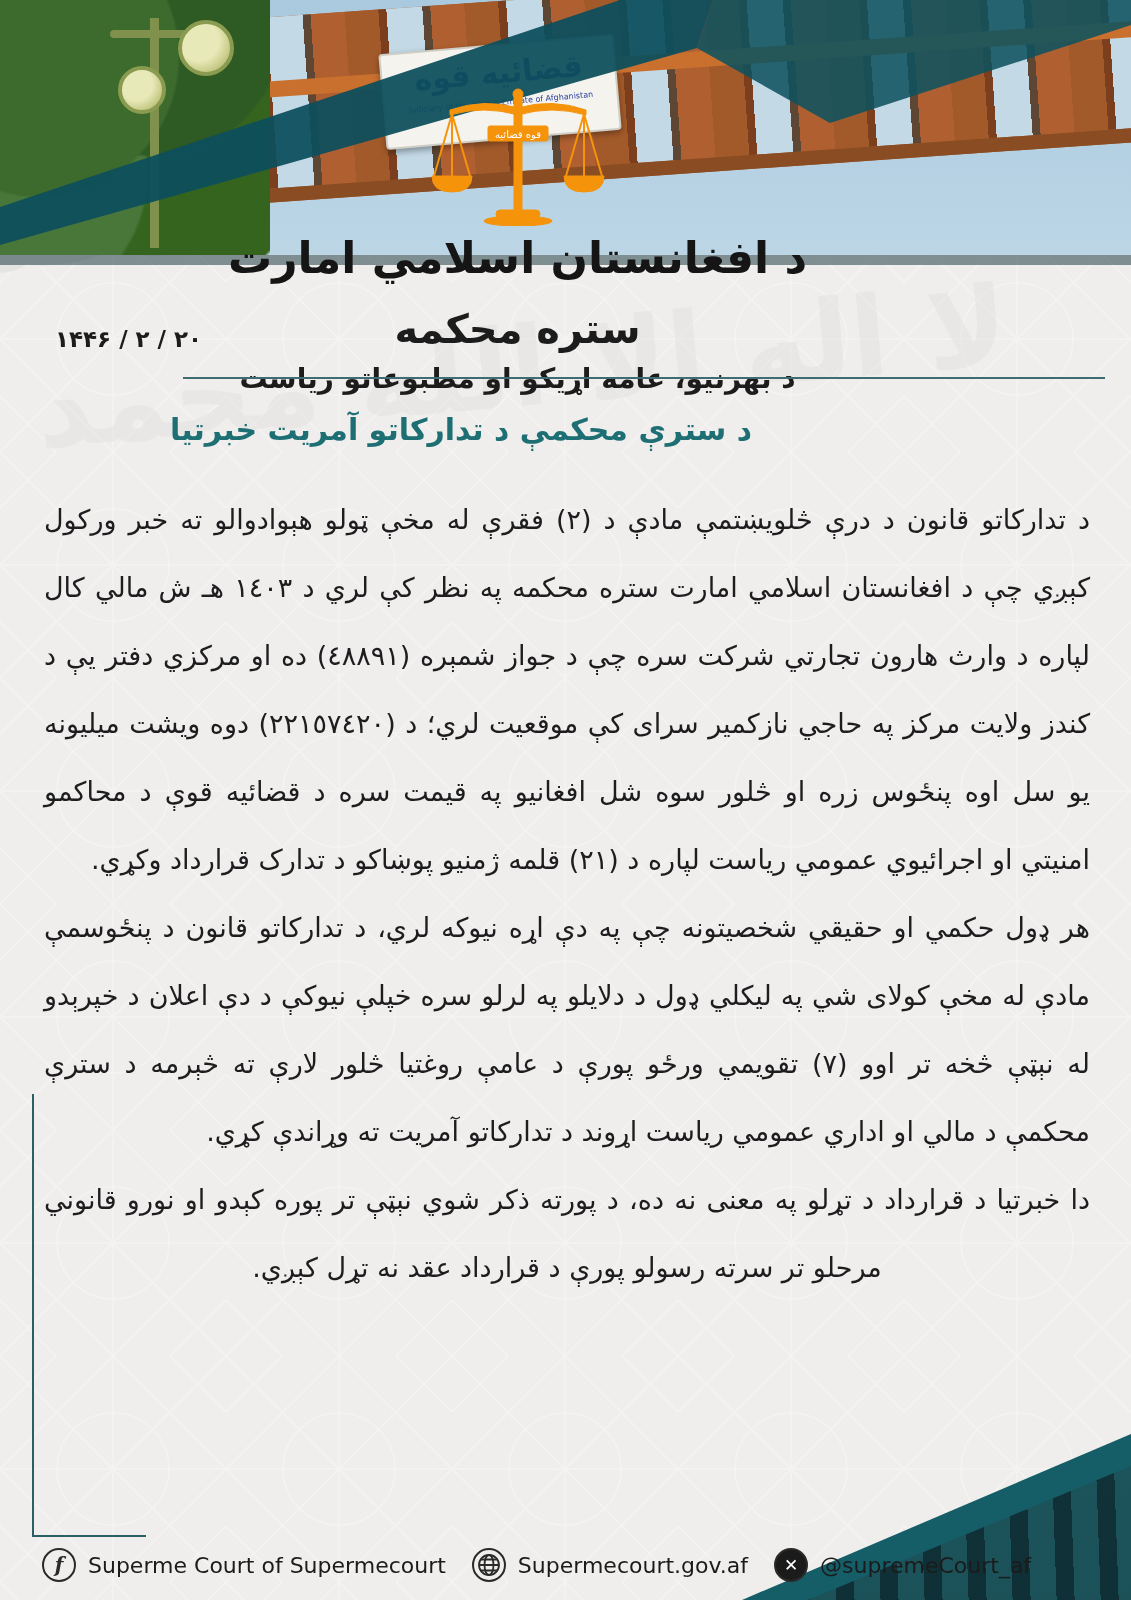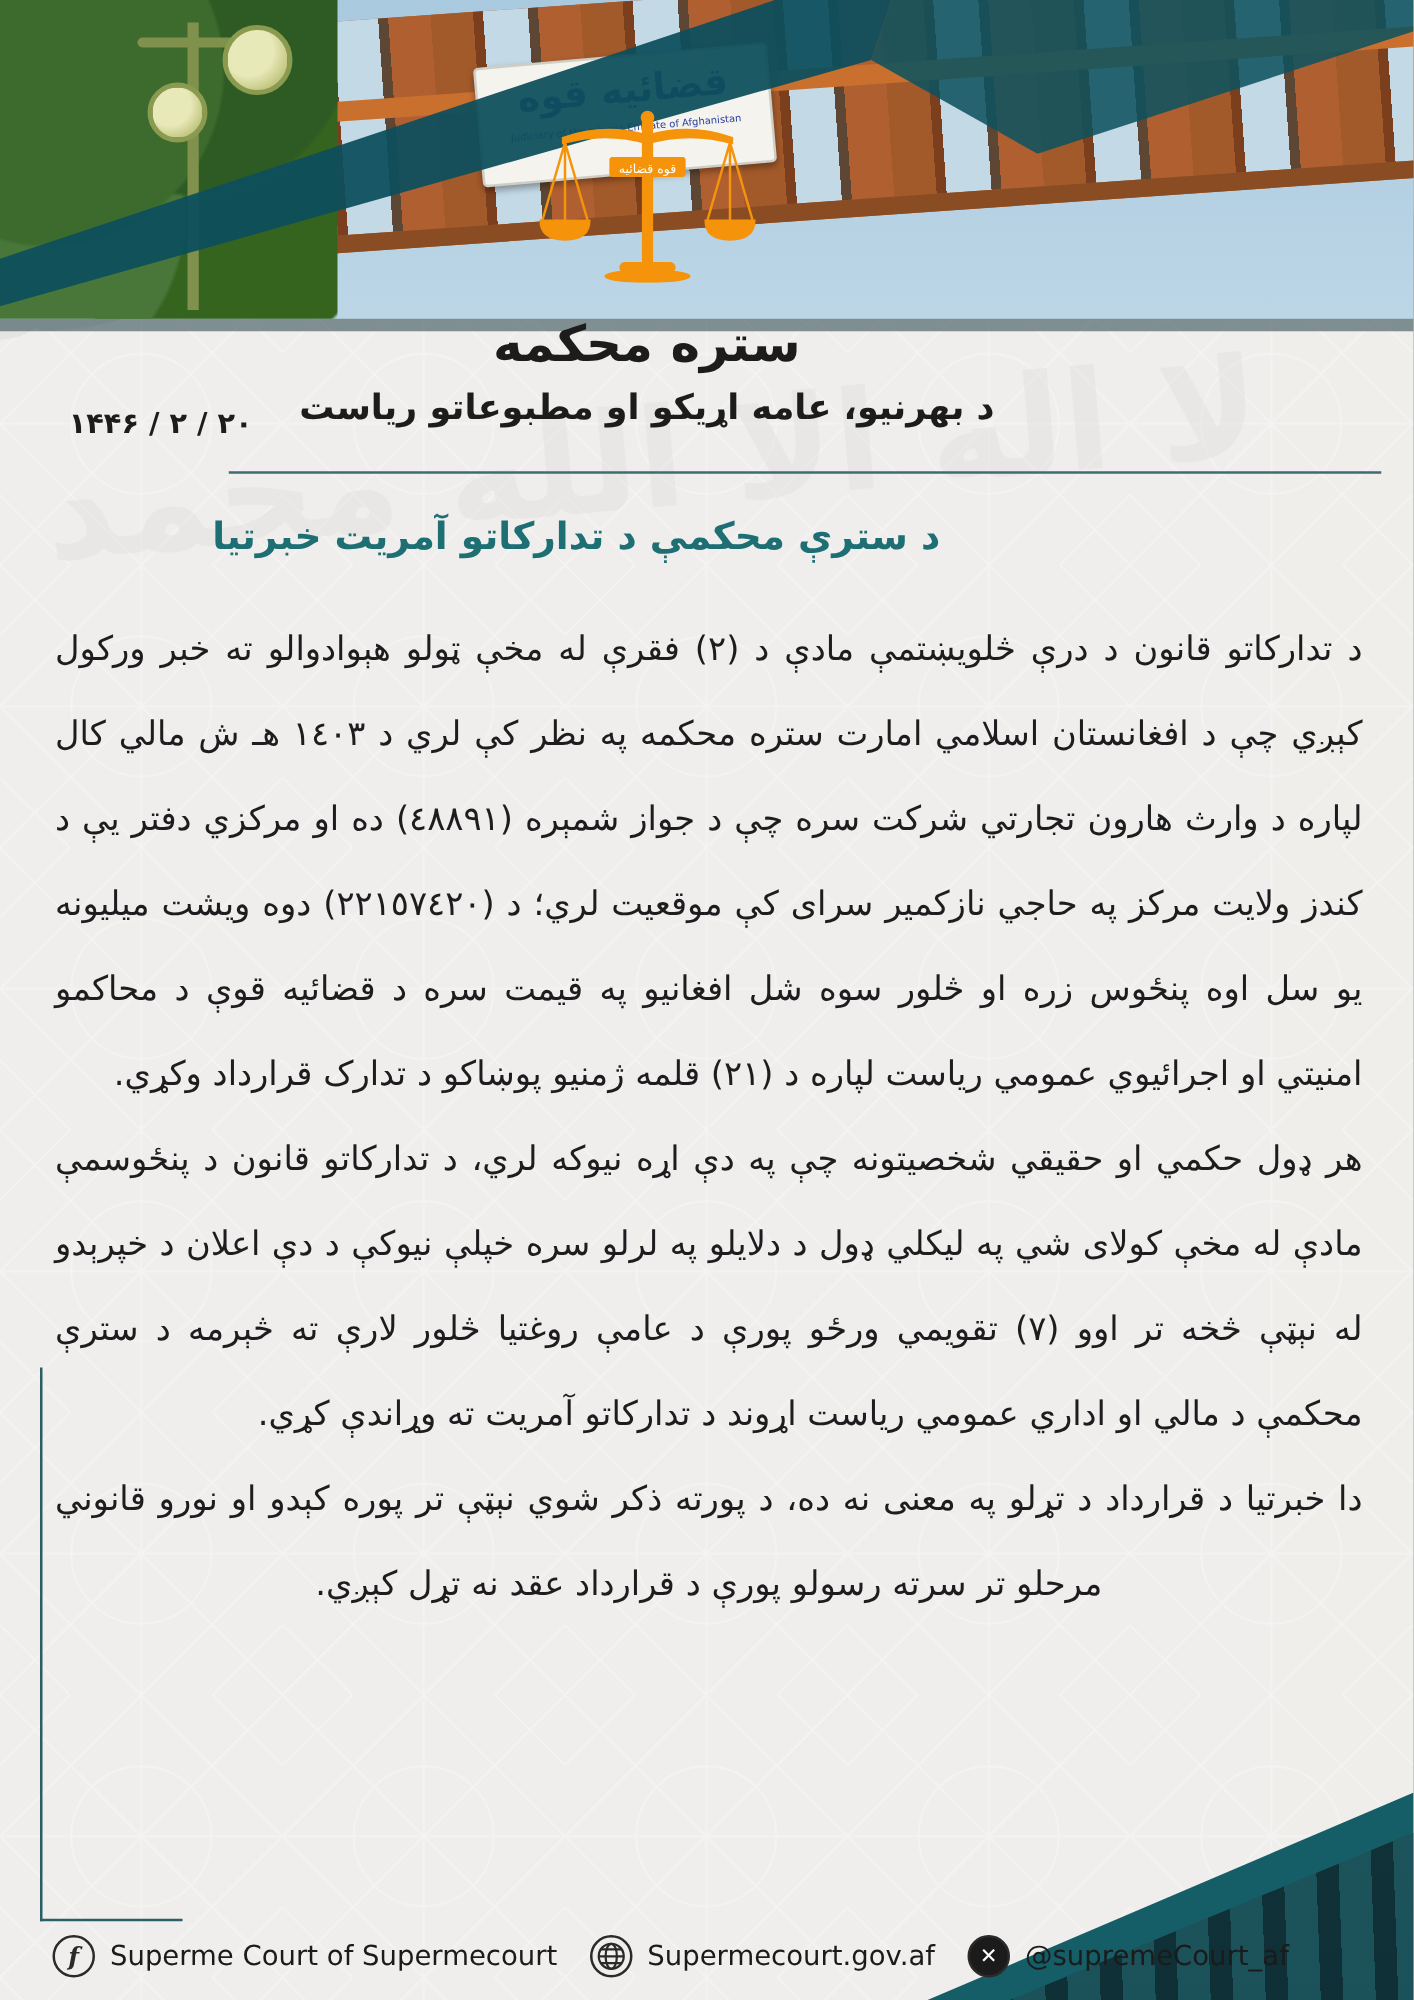--- a/index.html
+++ b/index.html
@@ -193,20 +193,21 @@
           </g>
           <path d="M2 88 L42 88 Q42 104 22 104 Q2 104 2 88 Z"></path>
           <path d="M134 88 L174 88 Q174 104 154 104 Q134 104 134 88 Z"></path>
           <rect x="66" y="122" width="44" height="8" rx="4"></rect>
           <ellipse cx="88" cy="133" rx="34" ry="5"></ellipse>
           <rect x="58" y="38" width="60" height="15" rx="2"></rect>
         </g>
         <text x="88" y="50" text-anchor="middle" font-size="10" fill="#ffffff" font-family="DejaVu Sans, sans-serif" direction="rtl">قوه قضائیه</text>
       </svg>
     </div>
+    <div class="callig">د افغانستان اسلامي امارت</div>
     <div class="org">ستره محکمه</div>
     <div class="dept">د بهرنیو، عامه اړیکو او مطبوعاتو ریاست</div>
   </div>
   <div class="date">۱۴۴۶ / ۲ / ۲۰</div>
   <div class="hdr-rule"></div>
 
   <div class="title">د سترې محکمې د تدارکاتو آمریت خبرتیا</div>
 
   <div class="body-txt">
     <p>د تدارکاتو قانون د درې څلویښتمې مادې د (٢) فقرې له مخې ټولو هېوادوالو ته خبر ورکول کېږي چې د افغانستان اسلامي امارت ستره محکمه په نظر کې لري د ١٤٠٣ هـ ش مالي کال لپاره د وارث هارون تجارتي شرکت سره چې د جواز شمېره (٤٨٨٩١) ده او مرکزي دفتر يې د کندز ولایت مرکز په حاجي نازکمیر سرای کې موقعیت لري؛ د (٢٢١٥٧٤٢٠) دوه ویشت میلیونه یو سل اوه پنځوس زره او څلور سوه شل افغانیو په قیمت سره د قضائیه قوې د محاکمو امنیتي او اجرائیوي عمومي ریاست لپاره د (٢١) قلمه ژمنیو پوښاکو د تدارک قرارداد وکړي.</p>

